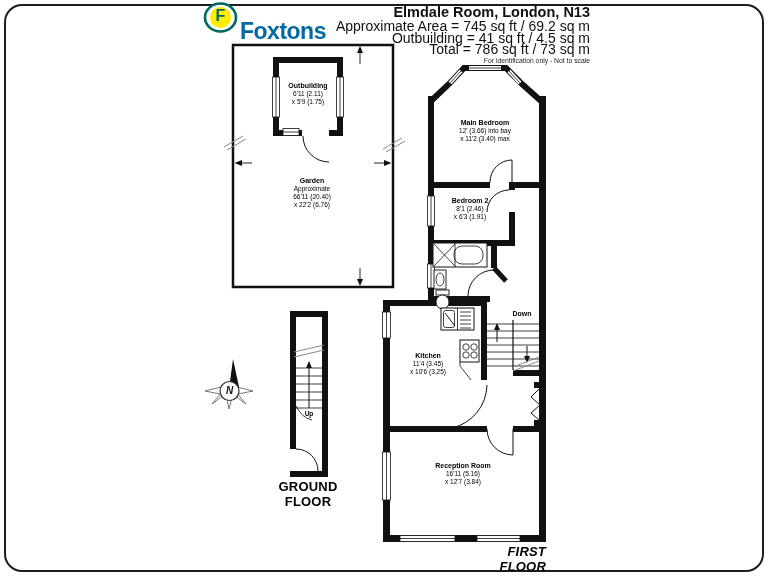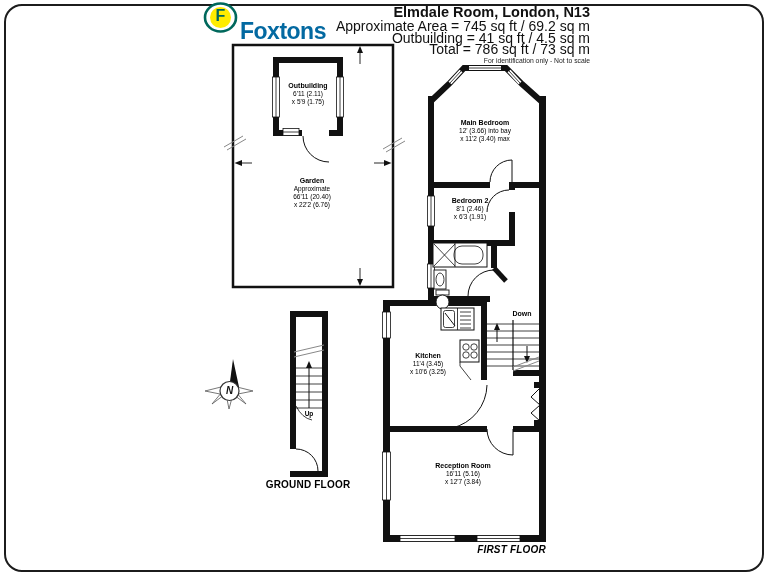--- a/index.html
+++ b/index.html
@@ -2,21 +2,21 @@
 <html><head>
 <meta charset="utf-8">
 <style>
   html,body{margin:0;padding:0;background:#fff;}
   #page{position:relative;width:768px;height:576px;background:#fff;overflow:hidden;
         font-family:"Liberation Sans", sans-serif;color:#111;}
   #frame{position:absolute;left:4px;top:4px;right:4px;bottom:4px;border:2px solid #1c1c1c;border-radius:18px;}
   svg{position:absolute;left:0;top:0;}
   .lbl{position:absolute;text-align:center;font-size:6.5px;line-height:8px;color:#000;}
   .lbl .b{font-weight:bold;font-size:7px;}
-  .floorlbl{position:absolute;font-weight:bold;font-size:10px;letter-spacing:.2px;color:#000;text-align:center;}
+  .floorlbl{position:absolute;font-weight:bold;font-size:13px;letter-spacing:.2px;color:#000;text-align:center;}
   .small-b{position:absolute;font-weight:bold;font-size:6.5px;color:#000;text-align:center;}
   #brand-text{position:absolute;left:240px;top:18px;font-size:23px;font-weight:bold;color:#0369a1;letter-spacing:-.5px;}
   #brand-f{position:absolute;left:213px;top:7px;width:15px;text-align:center;font-size:16px;font-weight:bold;color:#00685c;}
   #title-block{position:absolute;left:330px;top:4px;width:260px;text-align:right;}
   #title{font-size:14.5px;font-weight:bold;line-height:17px;}
   .area-line{font-size:14px;line-height:11.5px;}
   #note-line{font-size:6.8px;line-height:10px;color:#222;}
   #compass-n{position:absolute;left:222px;top:385px;width:15px;text-align:center;font-size:10px;font-weight:bold;font-style:italic;}
   #footer{position:absolute;left:180px;top:551px;height:24px;}
 </style>

